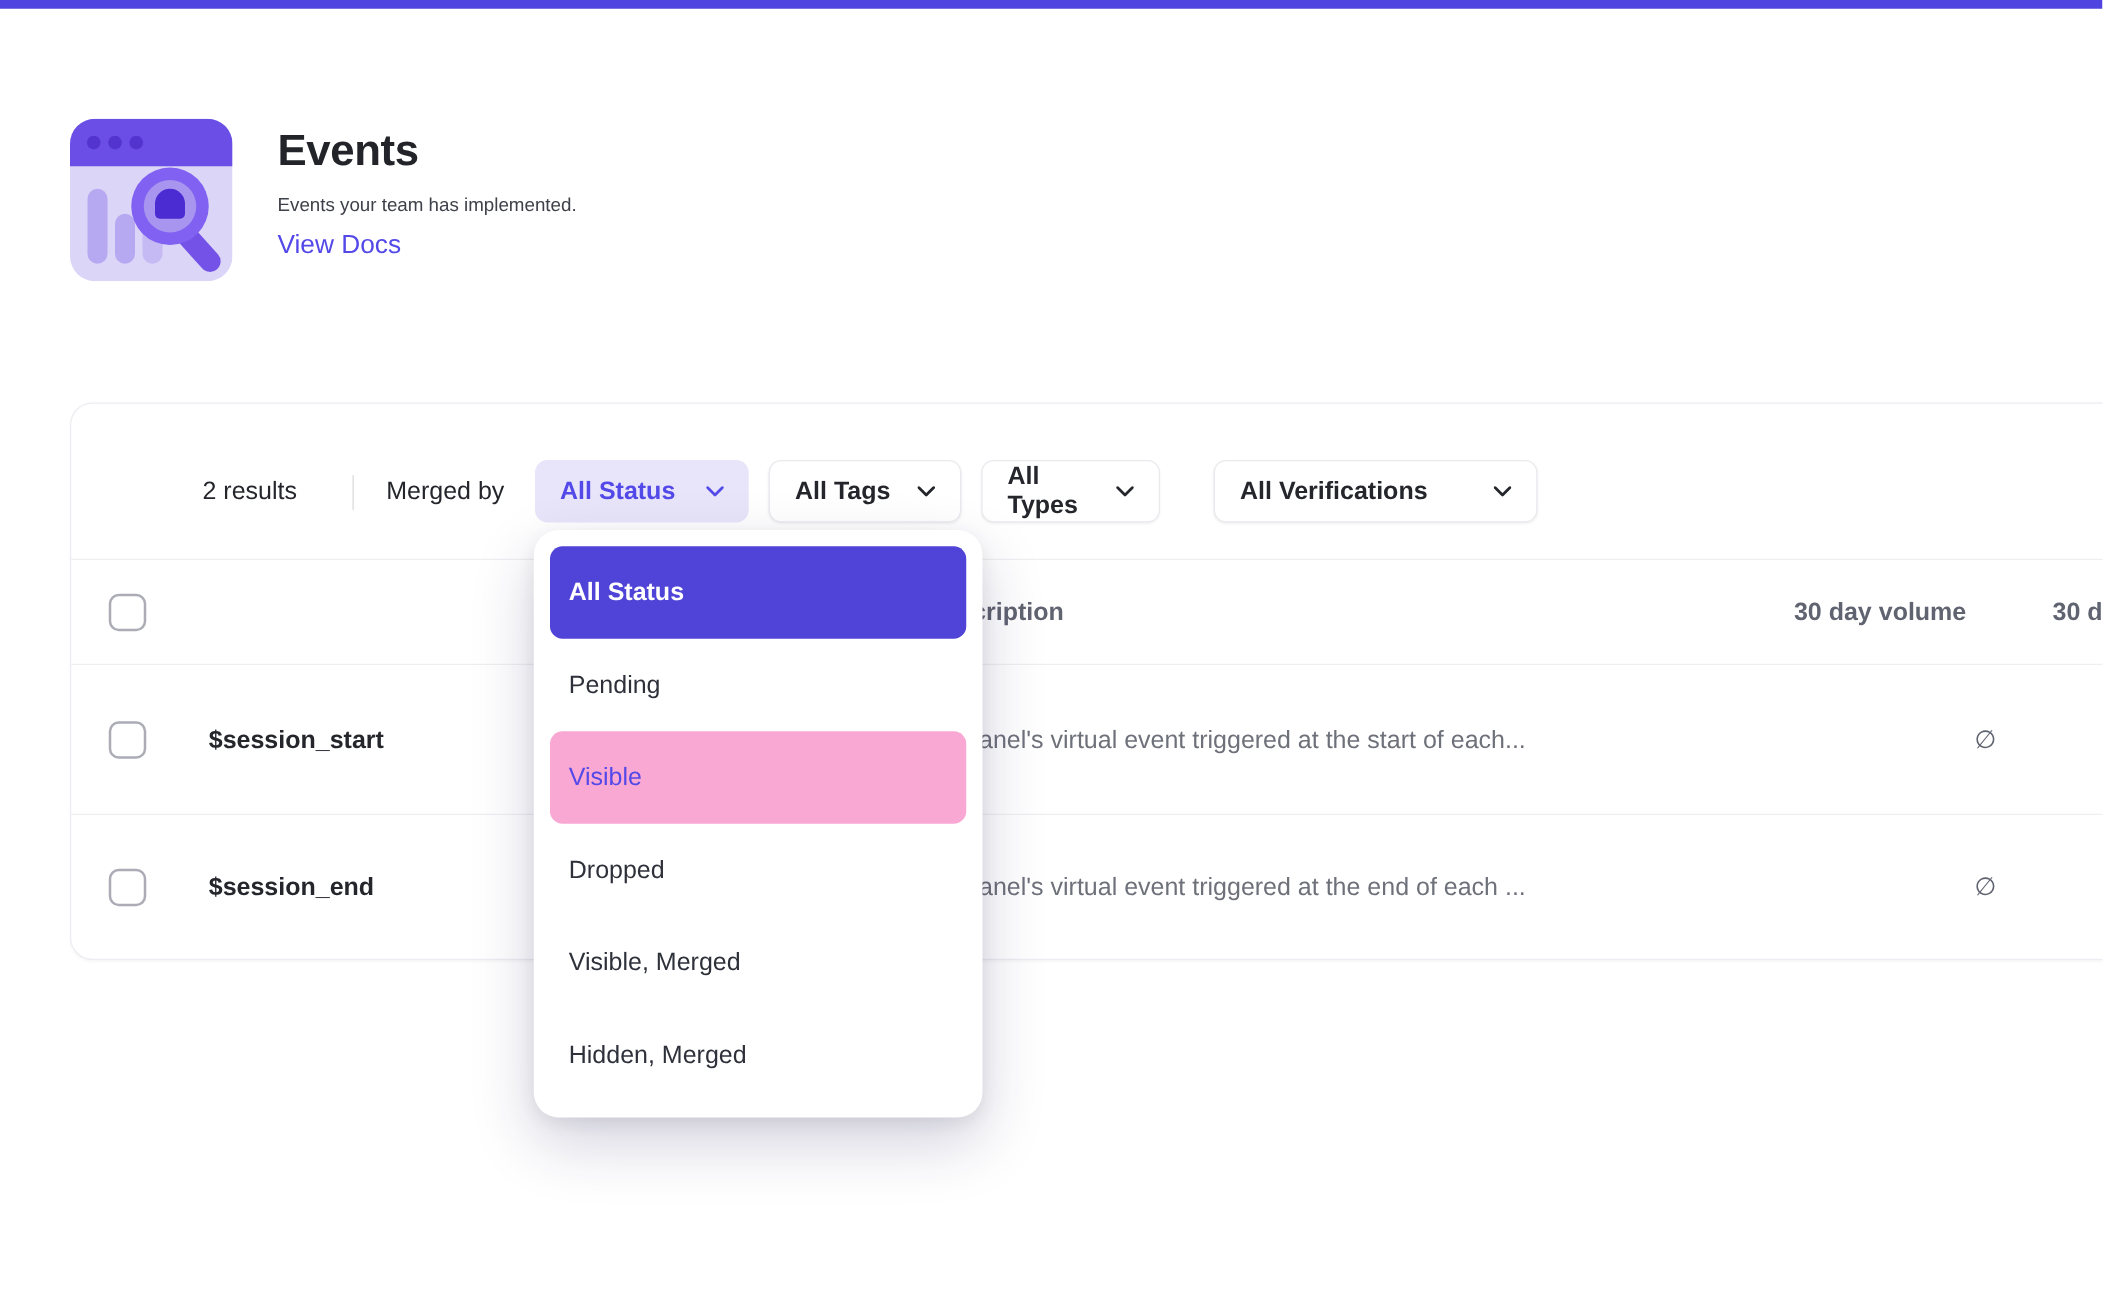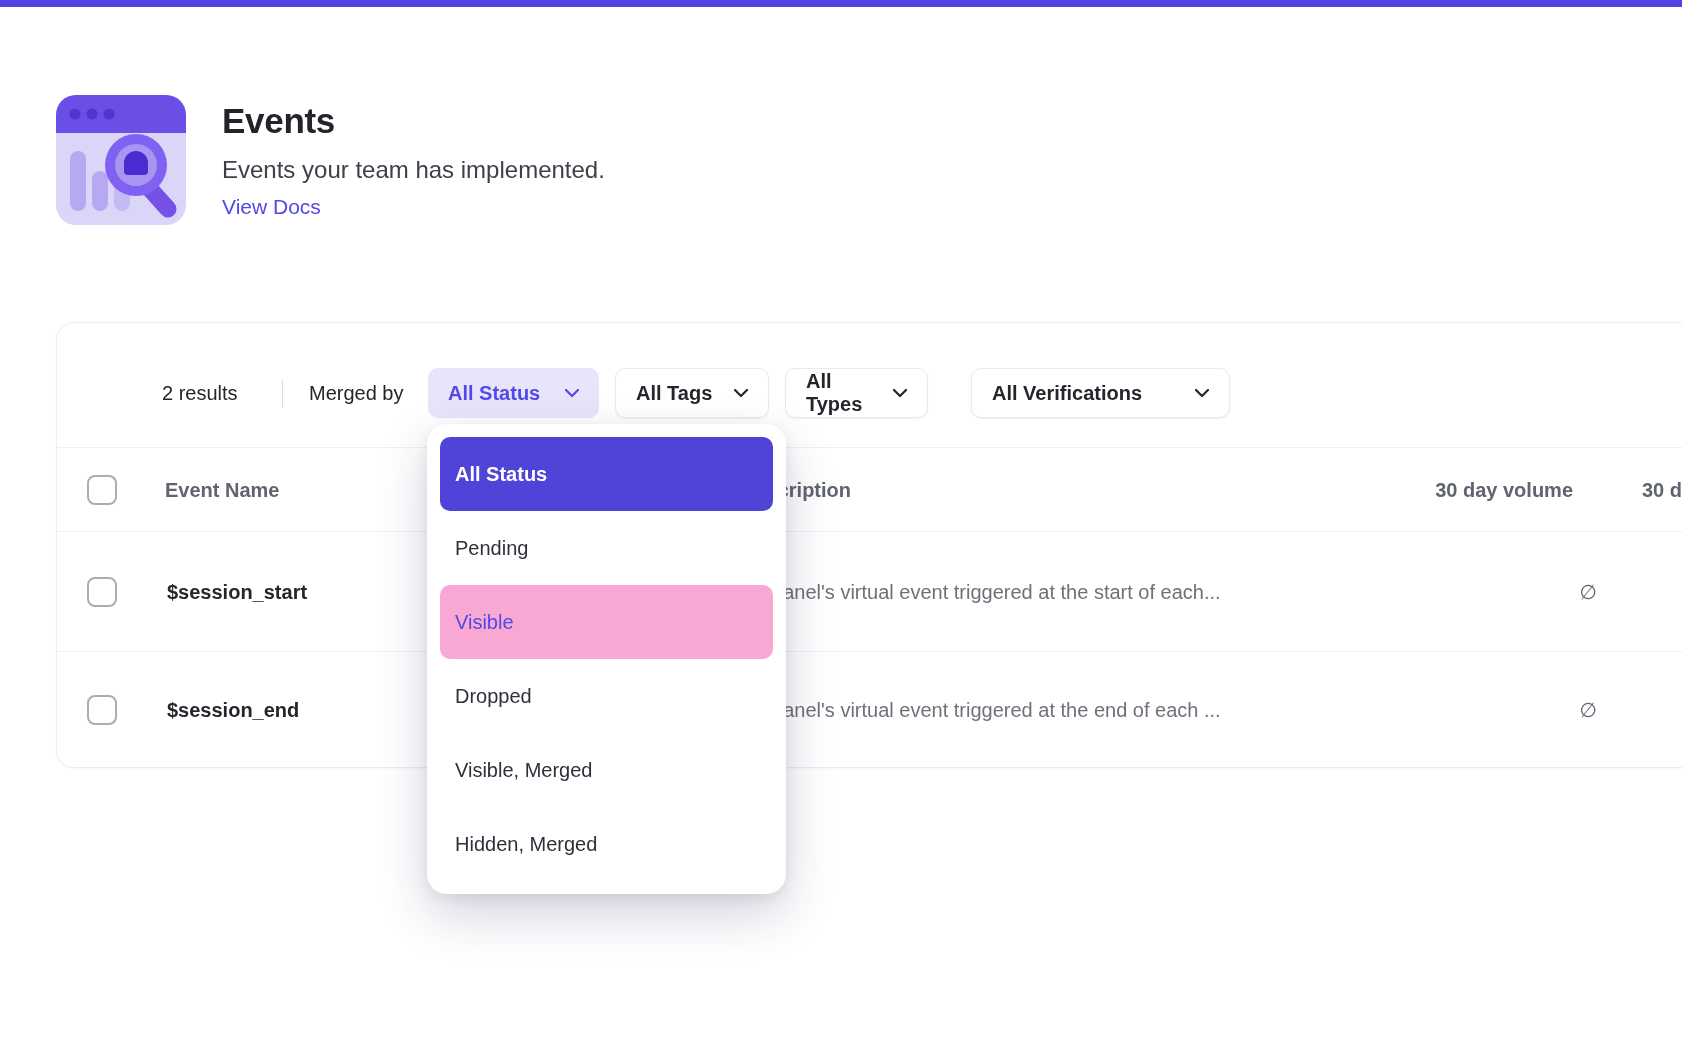--- a/index.html
+++ b/index.html
@@ -6,21 +6,21 @@
   html,body { width:1682px; height:1046px; background:#ffffff; overflow:hidden;
     font-family:"Liberation Sans", sans-serif; color:#24262C; position:relative; }
 
   .topbar { position:absolute; left:0; top:0; width:100%; height:7px; background:#4F44E0; }
 
   
   .page-header { position:absolute; left:56px; top:95px; display:flex; align-items:flex-start; }
   .app-icon { width:130px; height:130px; flex:0 0 auto; }
   .header-text { margin-left:36px; padding-top:6px; }
   .page-title { font-size:35px; font-weight:700; color:#222429; letter-spacing:-0.3px; }
-  .page-subtitle { margin-top:15px; font-size:24px; color:#3E4149; }
+  .page-subtitle { margin-top:15px; font-size:15px; color:#3E4149; }
   .docs-link { margin-top:11px; font-size:21px; color:#5348E8; font-weight:500; cursor:pointer; width:max-content; }
 
   
   .card { position:absolute; left:56px; top:322px; right:-40px; height:446px;
     background:#fff; border:1px solid #EDECF1; border-radius:18px;
     box-shadow:0 1px 3px rgba(25,20,60,0.04); }
 
   .filter-row { position:absolute; left:0; top:0; right:0; height:125px; border-bottom:1px solid #EFEFF2; }
   .results-count { position:absolute; left:105px; top:45px; height:50px; line-height:50px;
     font-size:20px; font-weight:500; color:#24262C; }
@@ -132,21 +132,20 @@
       <span class="chev">
         <svg width="14" height="9" viewBox="0 0 14 9">
             <path d="M1 1l6 6 6-6" fill="none" stroke="currentColor" stroke-width="2.2" stroke-linecap="round" stroke-linejoin="round"></path>
           </svg>
       </span>
     </div>
   </div>
 
   <div class="thead">
     <div class="checkbox"></div>
-    <div class="col-name">Event Name</div>
     <div class="col-desc">Description</div>
     <div class="col-volume">30 day volume</div>
     <div class="col-30d">30 d</div>
   </div>
 
   <div class="trow trow-1">
     <div class="checkbox"></div>
     <div class="cell cell-name">$session_start</div>
     <div class="cell cell-desc">Mixpanel's virtual event triggered at the start of each...</div>
     <div class="cell cell-volume">∅</div>

